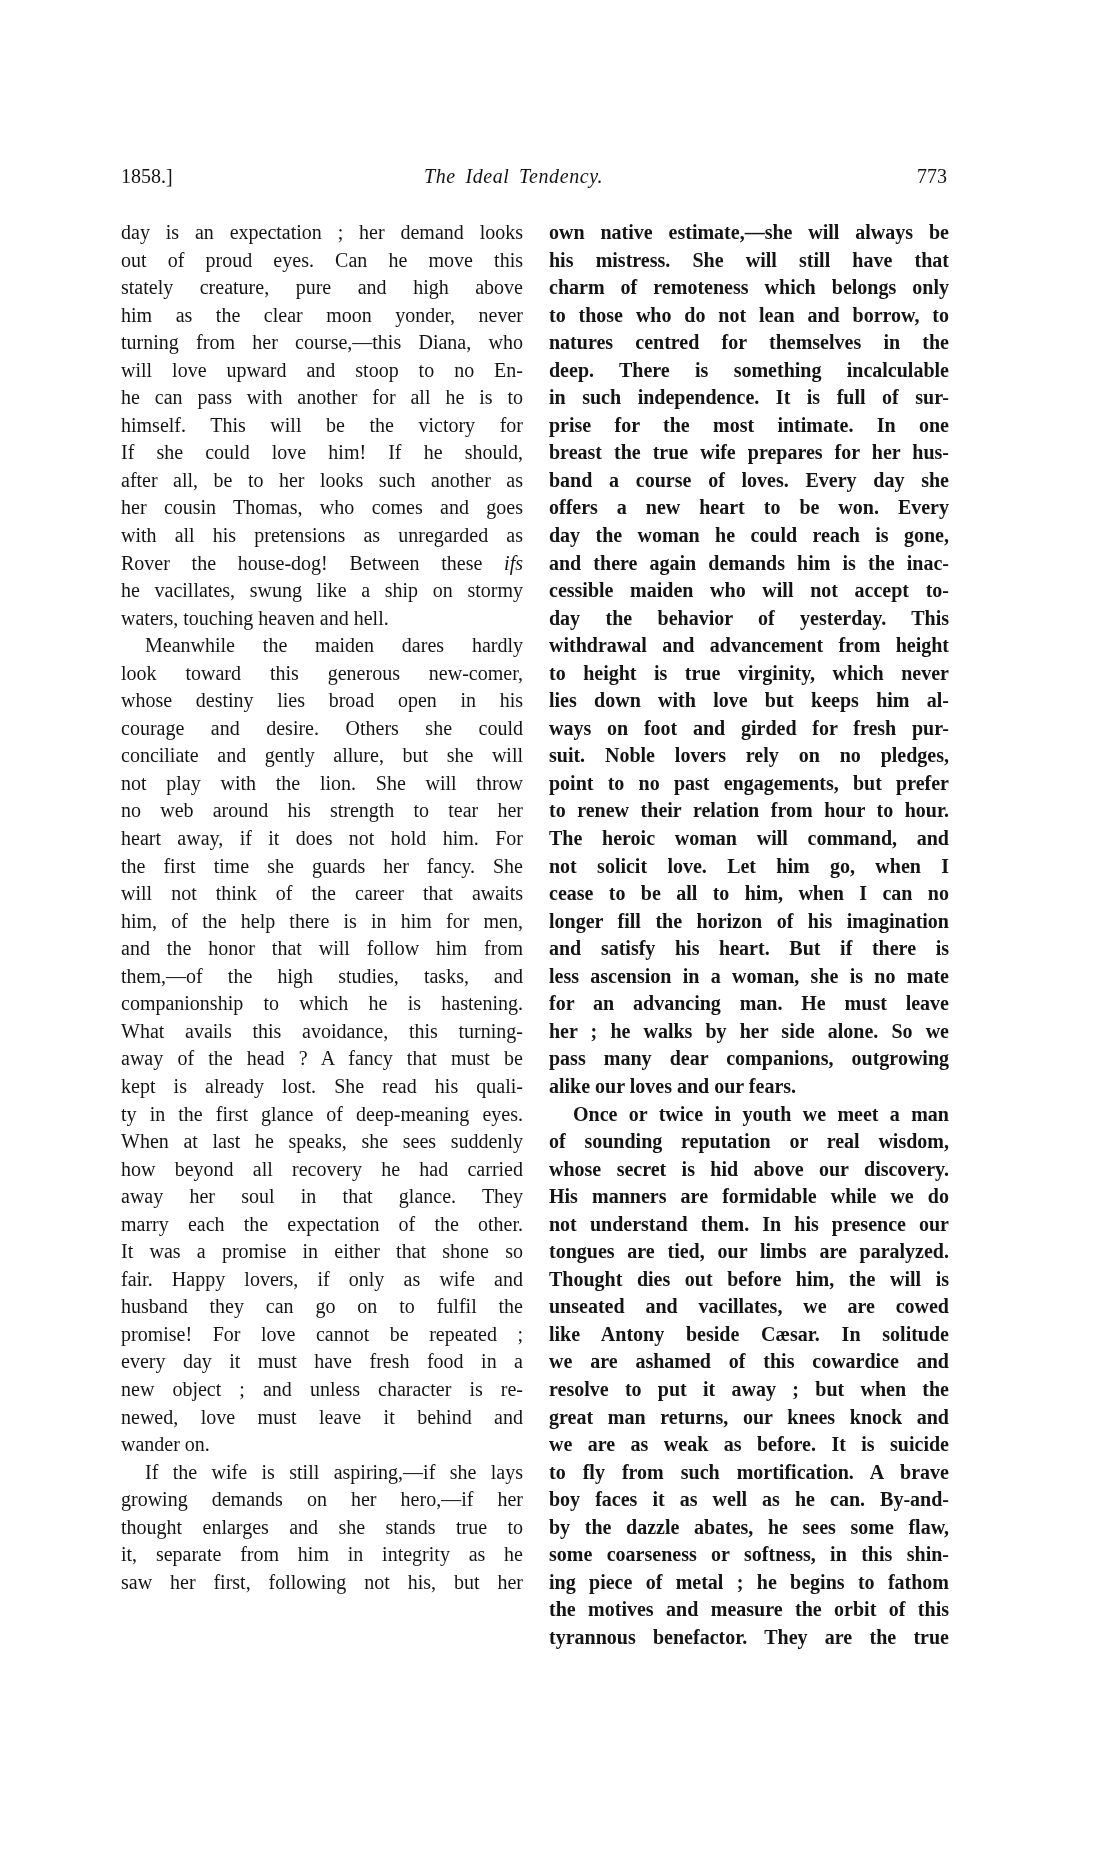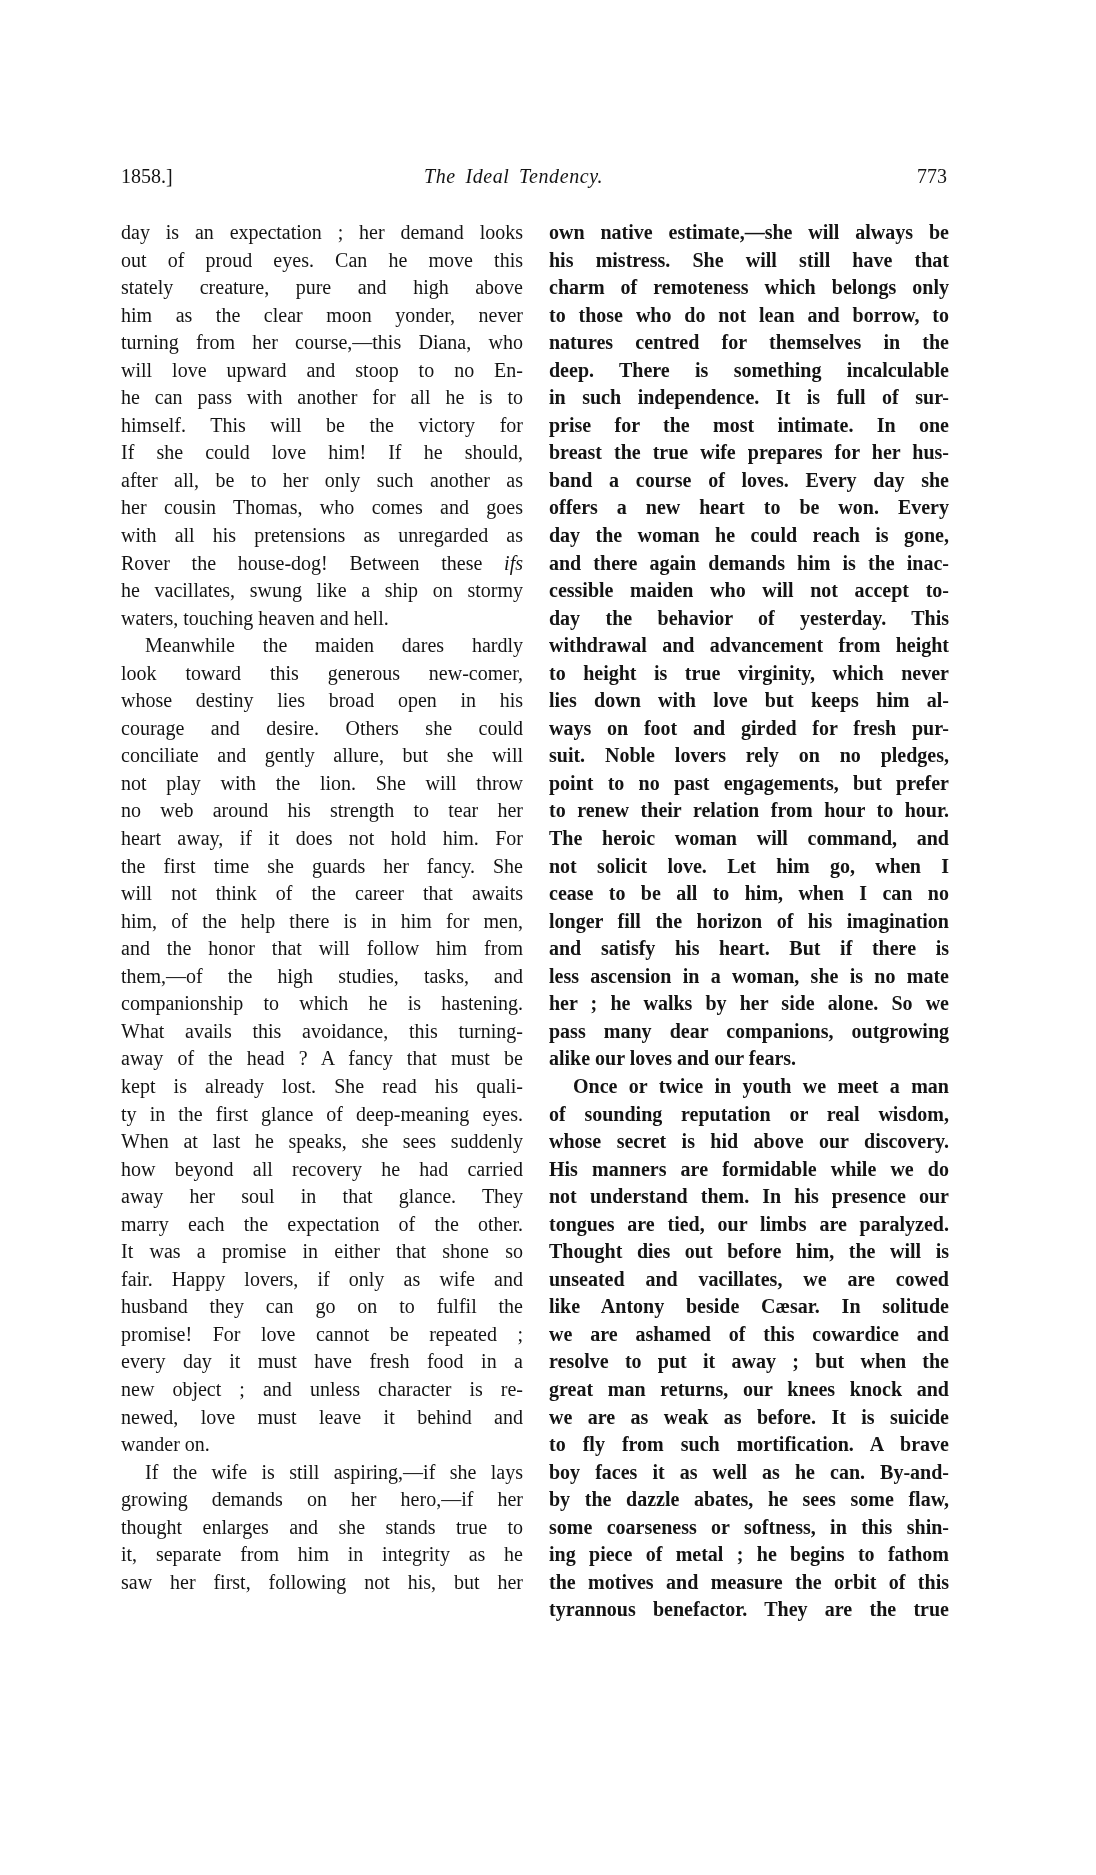--- a/index.html
+++ b/index.html
@@ -40,21 +40,21 @@
 <div class="column col-left" id="col-0">
     <span class="line"><span>day is an expectation ; her demand looks</span></span>
     <span class="line"><span>out of proud eyes.  Can he move this</span></span>
     <span class="line"><span>stately creature, pure and high above</span></span>
     <span class="line"><span>him as the clear moon yonder, never</span></span>
     <span class="line"><span>turning from her course,—this Diana, who</span></span>
     <span class="line"><span>will love upward and stoop to no En-</span></span>
     <span class="line"><span>he can pass with another for all he is to</span></span>
     <span class="line"><span>himself.  This will be the victory for</span></span>
     <span class="line"><span>If she could love him!  If he should,</span></span>
-    <span class="line"><span>after all, be to her only such another as</span></span>
+    <span class="line"><span>after all, be to her looks such another as</span></span>
     <span class="line"><span>her cousin Thomas, who comes and goes</span></span>
     <span class="line"><span>with all his pretensions as unregarded as</span></span>
     <span class="line"><span>Rover the house-dog!  Between these </span><i>ifs</i></span>
     <span class="line"><span>he vacillates, swung like a ship on stormy</span></span>
     <span class="line last"><span>waters, touching heaven and hell.</span></span>
     <span class="line indent"><span>Meanwhile the maiden dares hardly</span></span>
     <span class="line"><span>look toward this generous new-comer,</span></span>
     <span class="line"><span>whose destiny lies broad open in his</span></span>
     <span class="line"><span>courage and desire.  Others she could</span></span>
     <span class="line"><span>conciliate and gently allure, but she will</span></span>
@@ -111,20 +111,21 @@
     <span class="line"><span>ways on foot and girded for fresh pur-</span></span>
     <span class="line"><span>suit.  Noble lovers rely on no pledges,</span></span>
     <span class="line"><span>point to no past engagements, but prefer</span></span>
     <span class="line"><span>to renew their relation from hour to hour.</span></span>
     <span class="line"><span>The heroic woman will command, and</span></span>
     <span class="line"><span>not solicit love.  Let him go, when I</span></span>
     <span class="line"><span>cease to be all to him, when I can no</span></span>
     <span class="line"><span>longer fill the horizon of his imagination</span></span>
     <span class="line"><span>and satisfy his heart.  But if there is</span></span>
     <span class="line"><span>less ascension in a woman, she is no mate</span></span>
+    <span class="line"><span>for an advancing man.  He must leave</span></span>
     <span class="line"><span>her ; he walks by her side alone.  So we</span></span>
     <span class="line"><span>pass many dear companions, outgrowing</span></span>
     <span class="line last"><span>alike our loves and our fears.</span></span>
     <span class="line indent"><span>Once or twice in youth we meet a man</span></span>
     <span class="line"><span>of sounding reputation or real wisdom,</span></span>
     <span class="line"><span>whose secret is hid above our discovery.</span></span>
     <span class="line"><span>His manners are formidable while we do</span></span>
     <span class="line"><span>not understand them.  In his presence our</span></span>
     <span class="line"><span>tongues are tied, our limbs are paralyzed.</span></span>
     <span class="line"><span>Thought dies out before him, the will is</span></span>

